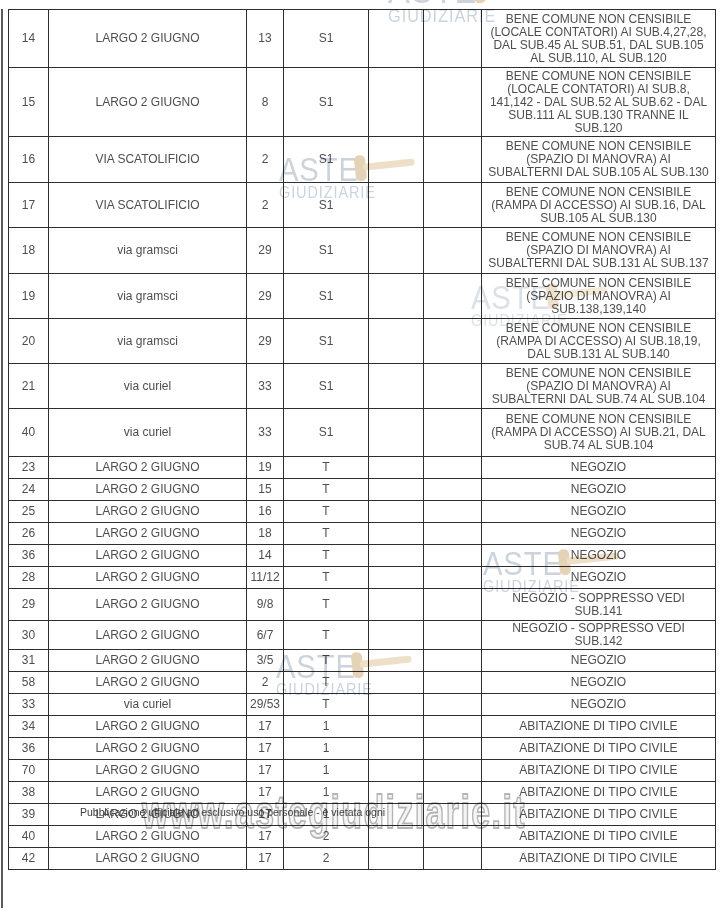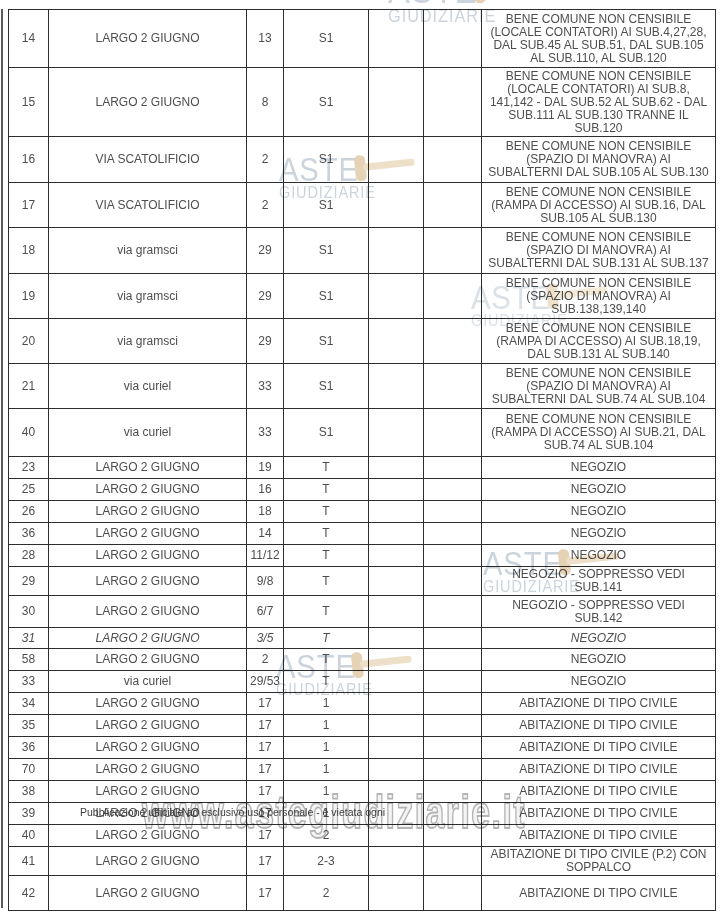--- a/index.html
+++ b/index.html
@@ -19,21 +19,21 @@
   tbody tr:nth-child(1){height:58px;}
   tbody tr:nth-child(2){height:69px;}
   tbody tr:nth-child(3){height:46px;}
   tbody tr:nth-child(4){height:45px;}
   tbody tr:nth-child(5){height:46px;}
   tbody tr:nth-child(6){height:45px;}
   tbody tr:nth-child(7){height:45px;}
   tbody tr:nth-child(8){height:45px;}
   tbody tr:nth-child(9){height:48px;}
   tbody tr:nth-child(16){height:32px;}
-  tbody tr:nth-child(17){height:21px;font-style:italic;}
+  tbody tr:nth-child(17){height:21px;}
   tbody tr:nth-child(28){height:35px;}
 
   
   .logo-wm{position:absolute;z-index:2;mix-blend-mode:multiply;opacity:.78;color:#bcc8d3;
            white-space:nowrap;}
   .logo-line{position:relative;height:28px;}
   .logo-aste{display:inline-block;font-size:34px;line-height:28px;letter-spacing:1px;
              transform:scaleX(.86);transform-origin:left;}
   .logo-gavel{position:absolute;left:68px;top:-1px;}
   .logo-giud{display:inline-block;font-size:16.5px;line-height:16px;letter-spacing:1px;
@@ -177,20 +177,29 @@
         <tr>
       <td class="c-num">23</td>
       <td class="c-street">LARGO 2 GIUGNO</td>
       <td class="c-civic">19</td>
       <td class="c-floor">T</td>
       <td class="c-extra1"></td>
       <td class="c-extra2"></td>
       <td class="c-desc">NEGOZIO</td>
     </tr>
         <tr>
+      <td class="c-num">24</td>
+      <td class="c-street">LARGO 2 GIUGNO</td>
+      <td class="c-civic">15</td>
+      <td class="c-floor">T</td>
+      <td class="c-extra1"></td>
+      <td class="c-extra2"></td>
+      <td class="c-desc">NEGOZIO</td>
+    </tr>
+        <tr>
       <td class="c-num">25</td>
       <td class="c-street">LARGO 2 GIUGNO</td>
       <td class="c-civic">16</td>
       <td class="c-floor">T</td>
       <td class="c-extra1"></td>
       <td class="c-extra2"></td>
       <td class="c-desc">NEGOZIO</td>
     </tr>
         <tr>
       <td class="c-num">26</td>
@@ -269,82 +278,63 @@
         <tr>
       <td class="c-num">34</td>
       <td class="c-street">LARGO 2 GIUGNO</td>
       <td class="c-civic">17</td>
       <td class="c-floor">1</td>
       <td class="c-extra1"></td>
       <td class="c-extra2"></td>
       <td class="c-desc">ABITAZIONE DI TIPO CIVILE</td>
     </tr>
         <tr>
-      <td class="c-num">35</td>
+      <td class="c-num">36</td>
       <td class="c-street">LARGO 2 GIUGNO</td>
       <td class="c-civic">17</td>
       <td class="c-floor">1</td>
       <td class="c-extra1"></td>
       <td class="c-extra2"></td>
       <td class="c-desc">ABITAZIONE DI TIPO CIVILE</td>
     </tr>
         <tr>
-      <td class="c-num">36</td>
+      <td class="c-num">70</td>
       <td class="c-street">LARGO 2 GIUGNO</td>
       <td class="c-civic">17</td>
       <td class="c-floor">1</td>
       <td class="c-extra1"></td>
       <td class="c-extra2"></td>
       <td class="c-desc">ABITAZIONE DI TIPO CIVILE</td>
     </tr>
         <tr>
-      <td class="c-num">70</td>
+      <td class="c-num">38</td>
       <td class="c-street">LARGO 2 GIUGNO</td>
       <td class="c-civic">17</td>
       <td class="c-floor">1</td>
       <td class="c-extra1"></td>
       <td class="c-extra2"></td>
       <td class="c-desc">ABITAZIONE DI TIPO CIVILE</td>
     </tr>
         <tr>
-      <td class="c-num">38</td>
+      <td class="c-num">39</td>
       <td class="c-street">LARGO 2 GIUGNO</td>
       <td class="c-civic">17</td>
       <td class="c-floor">1</td>
       <td class="c-extra1"></td>
       <td class="c-extra2"></td>
       <td class="c-desc">ABITAZIONE DI TIPO CIVILE</td>
     </tr>
         <tr>
-      <td class="c-num">39</td>
-      <td class="c-street">LARGO 2 GIUGNO</td>
-      <td class="c-civic">17</td>
-      <td class="c-floor">1</td>
-      <td class="c-extra1"></td>
-      <td class="c-extra2"></td>
-      <td class="c-desc">ABITAZIONE DI TIPO CIVILE</td>
-    </tr>
-        <tr>
       <td class="c-num">40</td>
       <td class="c-street">LARGO 2 GIUGNO</td>
       <td class="c-civic">17</td>
       <td class="c-floor">2</td>
       <td class="c-extra1"></td>
       <td class="c-extra2"></td>
       <td class="c-desc">ABITAZIONE DI TIPO CIVILE</td>
-    </tr>
-        <tr>
-      <td class="c-num">41</td>
-      <td class="c-street">LARGO 2 GIUGNO</td>
-      <td class="c-civic">17</td>
-      <td class="c-floor">2-3</td>
-      <td class="c-extra1"></td>
-      <td class="c-extra2"></td>
-      <td class="c-desc">ABITAZIONE DI TIPO CIVILE (P.2) CON
-SOPPALCO</td>
     </tr>
         <tr>
       <td class="c-num">42</td>
       <td class="c-street">LARGO 2 GIUGNO</td>
       <td class="c-civic">17</td>
       <td class="c-floor">2</td>
       <td class="c-extra1"></td>
       <td class="c-extra2"></td>
       <td class="c-desc">ABITAZIONE DI TIPO CIVILE</td>
     </tr>

